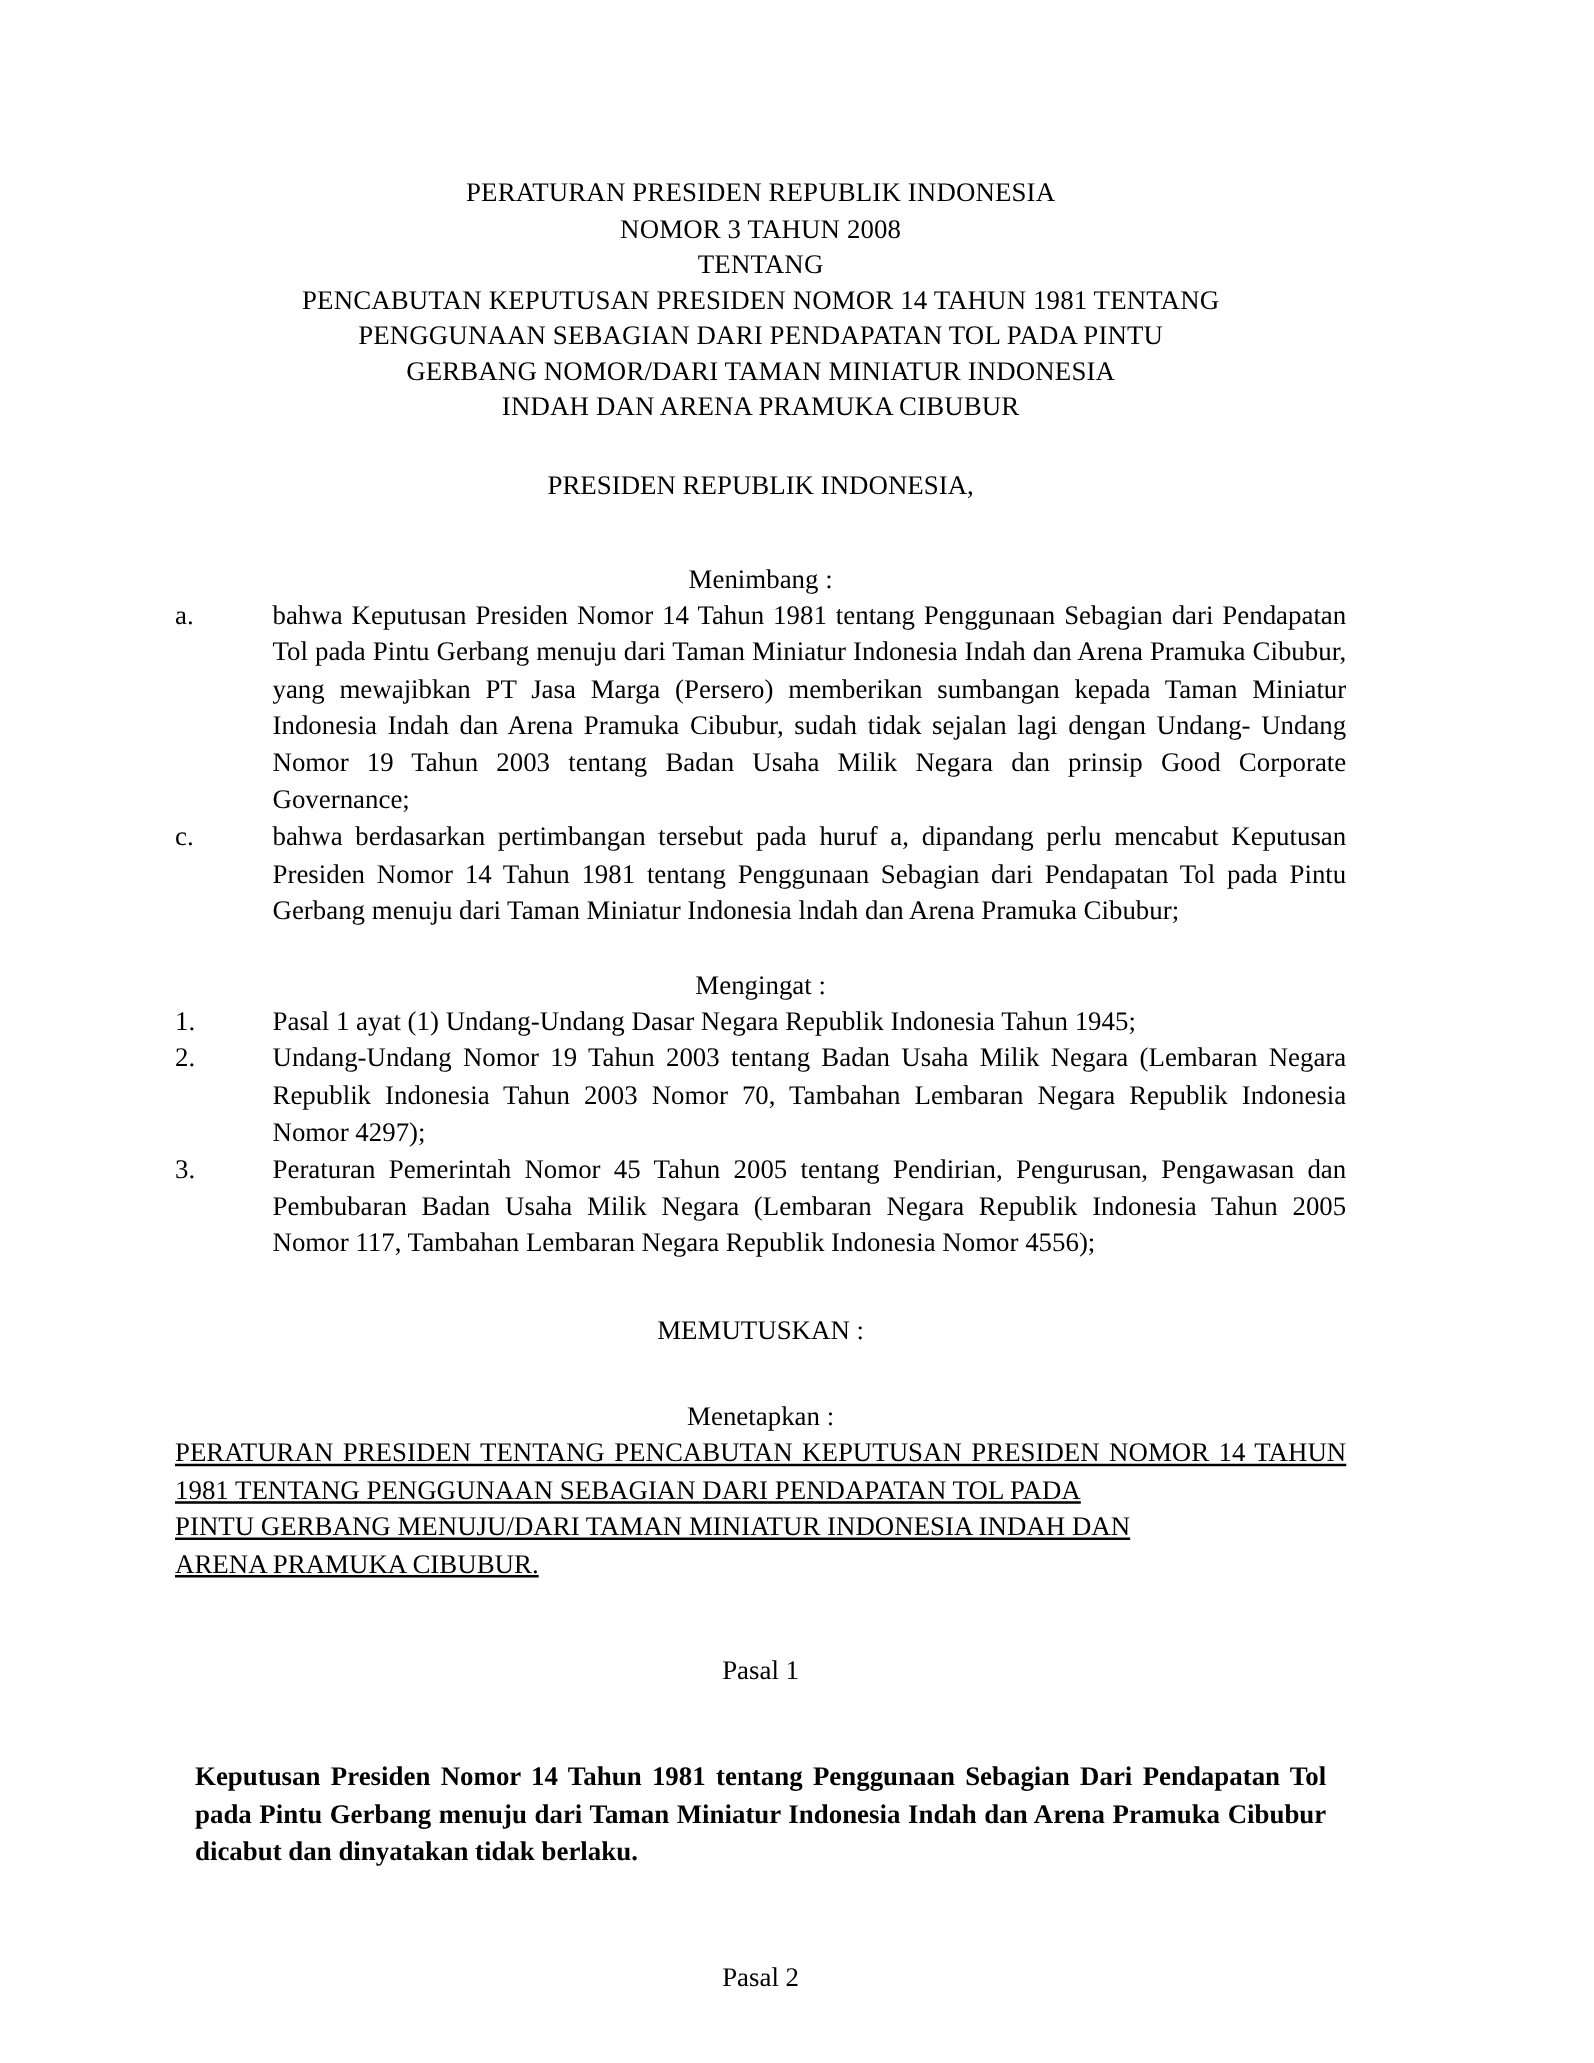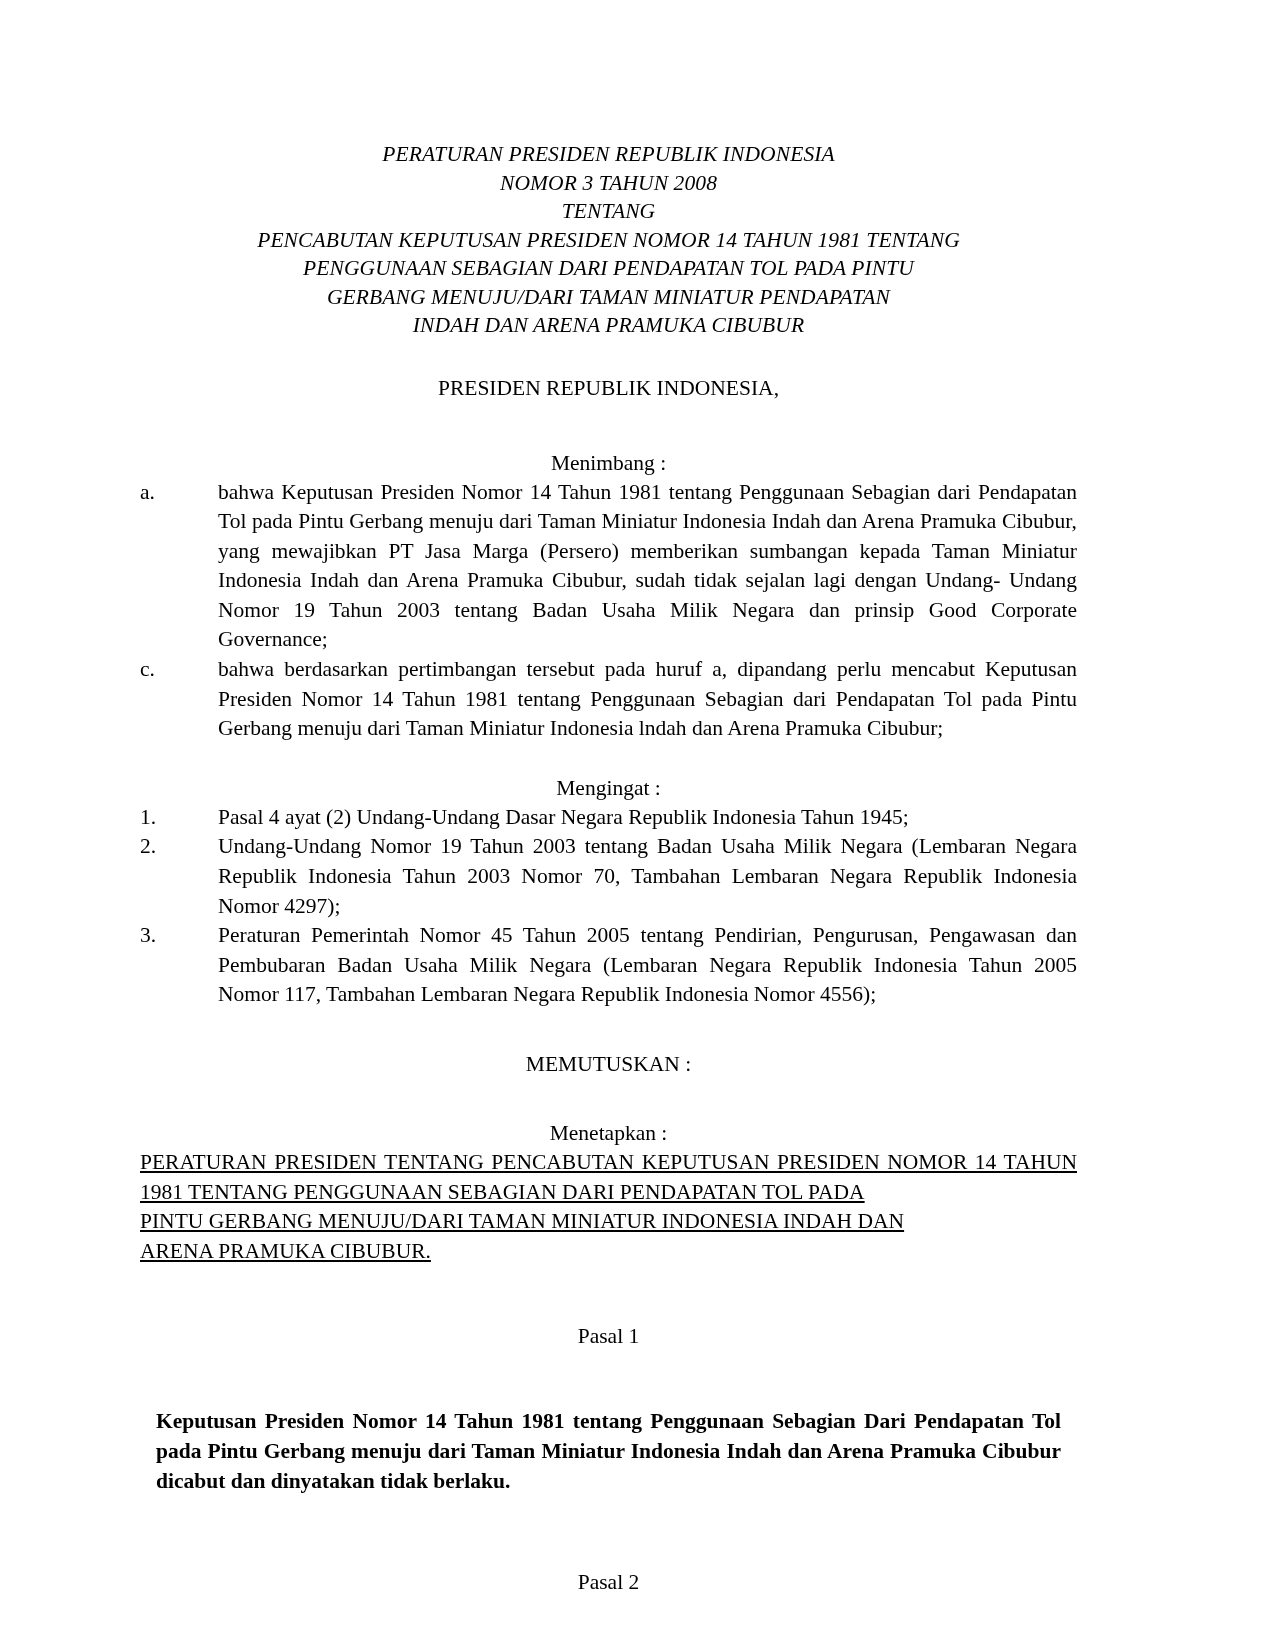--- a/index.html
+++ b/index.html
@@ -30,21 +30,21 @@
     width: 937px;
   }
 
   
   .doc-head {
     text-align: center;
     font-size: 21.5px;
     line-height: 28.5px;
     letter-spacing: 0.1px;
   }
-  .doc-head .hl { display: block; white-space: nowrap; font-style: italic; }
+  .doc-head .hl { display: block; white-space: nowrap; }
   .spacer-30 { height: 30px; }
   .spacer-34 { height: 34px; }
   .spacer-40 { height: 40px; }
   .spacer-46 { height: 46px; }
   .spacer-56 { height: 56px; }
 
   .centered-line {
     text-align: center;
     font-size: 21.5px;
     line-height: 29px;
@@ -108,21 +108,21 @@
 
 <div class="page">
   <div class="content">
 
     <div class="doc-head">
       <span class="hl">PERATURAN PRESIDEN REPUBLIK INDONESIA</span>
       <span class="hl">NOMOR 3 TAHUN 2008</span>
       <span class="hl">TENTANG</span>
       <span class="hl">PENCABUTAN KEPUTUSAN PRESIDEN NOMOR 14 TAHUN 1981 TENTANG</span>
       <span class="hl">PENGGUNAAN SEBAGIAN DARI PENDAPATAN TOL PADA PINTU</span>
-      <span class="hl">GERBANG MENUJU/DARI TAMAN MINIATUR PENDAPATAN</span>
+      <span class="hl">GERBANG NOMOR/DARI TAMAN MINIATUR INDONESIA</span>
       <span class="hl">INDAH DAN ARENA PRAMUKA CIBUBUR</span>
     </div>
 
     <div class="spacer-34"></div>
 
     <div class="centered-line">PRESIDEN REPUBLIK INDONESIA,</div>
 
     <div class="spacer-46"></div>
 
     <div class="label">Menimbang :</div>
@@ -138,21 +138,21 @@
       </li>
     </ul>
 
     <div class="spacer-30"></div>
 
     <div class="label">Mengingat :</div>
 
     <ul class="list">
       <li class="list-item">
         <span class="marker">1.</span>
-        <span class="body">Pasal 4 ayat (2) Undang-Undang Dasar Negara Republik Indonesia Tahun 1945;</span>
+        <span class="body">Pasal 1 ayat (1) Undang-Undang Dasar Negara Republik Indonesia Tahun 1945;</span>
       </li>
       <li class="list-item">
         <span class="marker">2.</span>
         <span class="body">Undang-Undang Nomor 19 Tahun 2003 tentang Badan Usaha Milik Negara (Lembaran Negara Republik Indonesia Tahun 2003 Nomor 70, Tambahan Lembaran Negara Republik Indonesia Nomor 4297);</span>
       </li>
       <li class="list-item">
         <span class="marker">3.</span>
         <span class="body">Peraturan Pemerintah Nomor 45 Tahun 2005 tentang Pendirian, Pengurusan, Pengawasan dan Pembubaran Badan Usaha Milik Negara (Lembaran Negara Republik Indonesia Tahun 2005 Nomor 117, Tambahan Lembaran Negara Republik Indonesia Nomor 4556);</span>
       </li>
     </ul>

